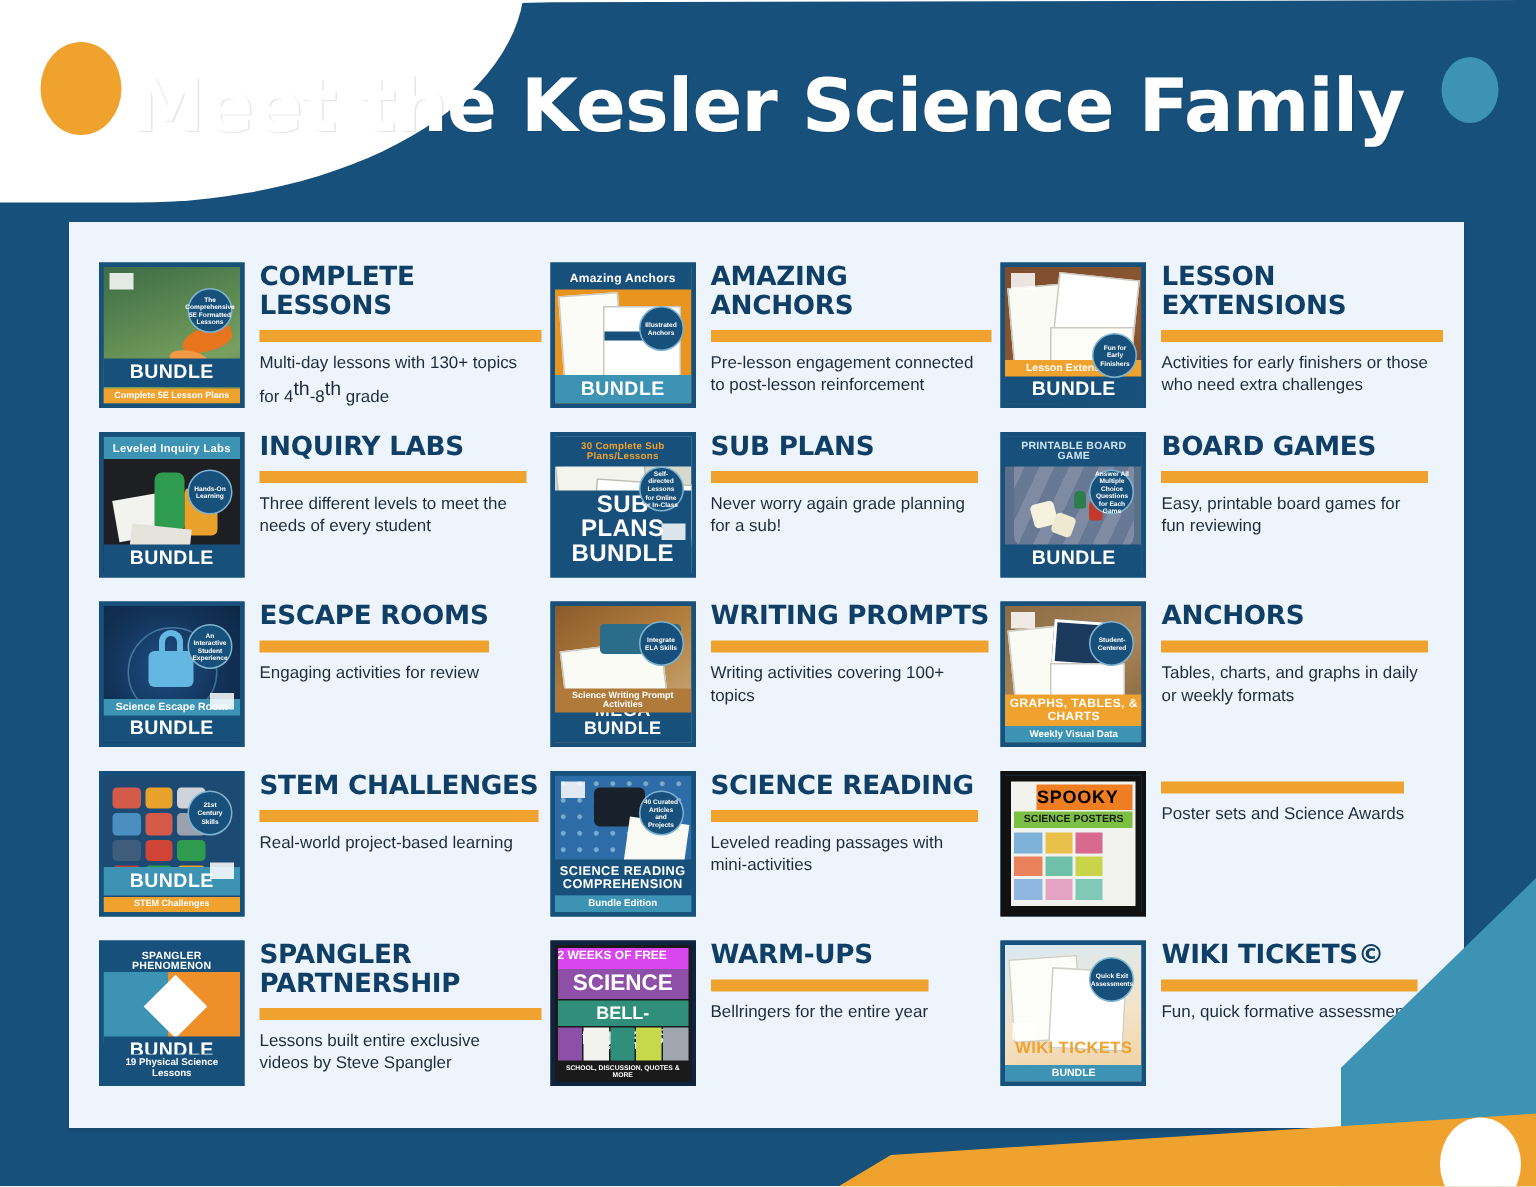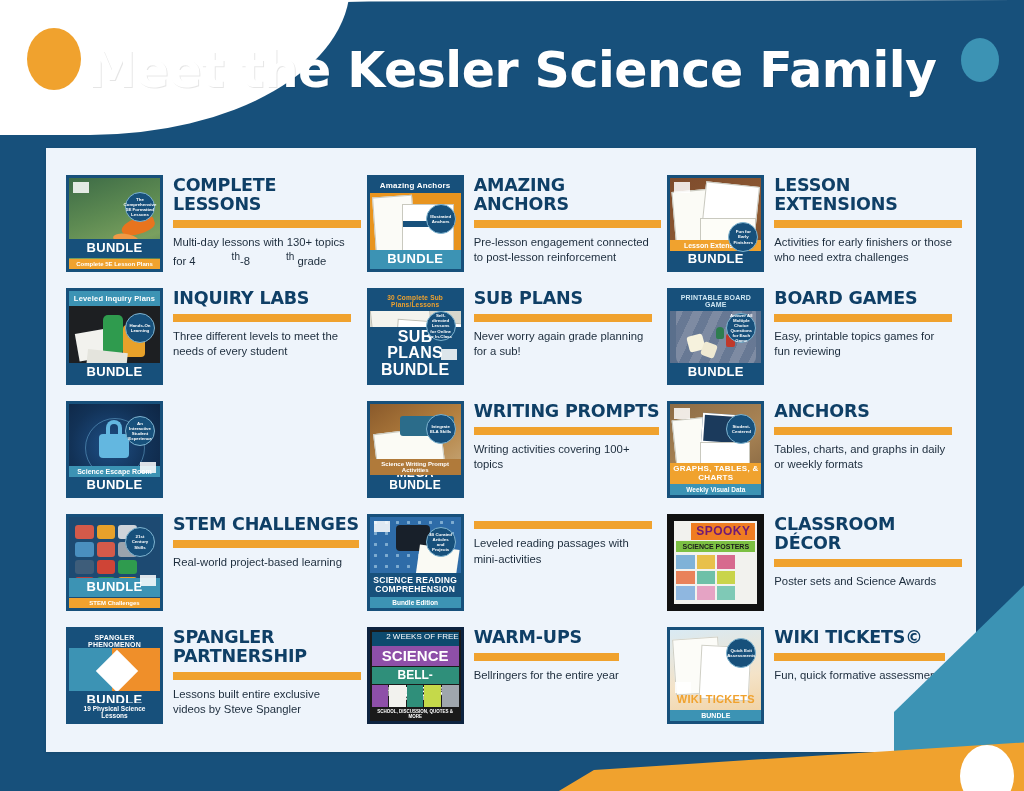--- a/index.html
+++ b/index.html
@@ -184,21 +184,21 @@
     background: #f0a22e;
     margin: 6px 0 7px;
     width: 100%;
   }
   .item-desc {
     color: #1c2c3c;
     font-size: 11.3px;
     line-height: 1.38;
     max-width: 178px;
   }
-  .item-desc sup { font-size: 10px; vertical-align: super; margin-left: 36px; }
+  .item-desc sup { font-size: 13px; vertical-align: super; }
 
   
   .art-anemone { background: linear-gradient(160deg,#3d6b46 0%,#5d8a52 40%,#7aa05f 70%,#4a7350 100%); }
   .art-anemone .fish {
     position:absolute; left:52px; top:40px; width:34px; height:16px;
     background:#e8741e; border-radius:60% 40% 45% 55%; transform:rotate(-18deg);
   }
   .art-anemone .fish2 {
     position:absolute; left:44px; top:56px; width:26px; height:11px;
     background:#f09a45; border-radius:55% 45% 50% 50%; transform:rotate(12deg);
@@ -240,43 +240,43 @@
   .art-writing { background:linear-gradient(145deg,#8a5a2b,#b4803f 45%,#cbb48c 100%); }
   .art-writing .w1{position:absolute;left:6px;top:26px;width:68px;height:52px;background:#fbfbf5;border:1px solid #c9c9bf;transform:rotate(-7deg);}
   .art-writing .w2{position:absolute;left:30px;top:12px;width:54px;height:20px;background:#2b6c8a;border-radius:3px;}
   .art-reading { background:#2e6ca8; }
   .art-reading .grid{position:absolute;inset:0;
     background-image:radial-gradient(circle,#bfe0f2 1.4px,transparent 1.6px);
     background-size:11px 11px; opacity:.55;}
   .art-reading .cam{position:absolute;left:26px;top:8px;width:34px;height:26px;background:#18202a;border-radius:4px;}
   .art-reading .doc{position:absolute;right:4px;top:30px;width:40px;height:40px;background:#fafaf4;transform:rotate(8deg);}
   .art-warm { background:#1a1a1a; }
-  .art-warm .wk{position:absolute;left:2px;top:2px;right:2px;height:14px;background:#0c4a6e;color:#fff;font-size:8px;font-weight:400;text-align:right;}
+  .art-warm .wk{position:absolute;left:2px;top:2px;right:2px;height:14px;background:#d946ef;color:#fff;font-size:8px;font-weight:700;text-align:left;}
   .art-warm .sci{position:absolute;left:2px;top:16px;right:2px;height:20px;background:#8e4fa8;}
   .art-warm .bell{position:absolute;left:2px;top:37px;right:2px;height:17px;background:#2f8f7a;}
   .art-warm .tiles{position:absolute;left:2px;bottom:10px;right:2px;height:26px;display:grid;grid-template-columns:repeat(5,1fr);gap:1px;}
   .art-lesson { background:linear-gradient(150deg,#7b4a2c,#a1estate 0,#8e5a33 60%,#6e4326 100%); }
   .art-lesson .l1{position:absolute;left:4px;top:12px;width:46px;height:60px;background:#fbfbf6;border:1px solid #c9c9bf;transform:rotate(-5deg);}
   .art-lesson .l2{position:absolute;left:34px;top:6px;width:54px;height:40px;background:#ffffff;border:1px solid #c9c9bf;transform:rotate(6deg);}
   .art-lesson .l3{position:absolute;left:30px;top:40px;width:56px;height:34px;background:#fdfdf8;border:1px solid #c9c9bf;}
   .art-board { background:#5a6f8c; }
   .art-board .path{position:absolute;left:6px;top:14px;width:80px;height:60px;
     background:repeating-linear-gradient(115deg,#8792a8 0 9px,#6b7b96 9px 18px);border-radius:8px;opacity:.8;}
   .art-board .die1{position:absolute;left:18px;top:44px;width:16px;height:16px;background:#f6f2dd;border-radius:3px;transform:rotate(-15deg);}
   .art-board .die2{position:absolute;left:32px;top:52px;width:14px;height:14px;background:#efe9d2;border-radius:3px;transform:rotate(20deg);}
   .art-board .pawn{position:absolute;left:56px;top:42px;width:9px;height:14px;background:#c0392b;border-radius:4px 4px 2px 2px;}
   .art-board .pawn2{position:absolute;left:46px;top:36px;width:8px;height:12px;background:#2e7d4f;border-radius:4px 4px 2px 2px;}
   .art-graph { background:linear-gradient(150deg,#8b6b45,#a98455 50%,#7d5f3c 100%); }
   .art-graph .c1{position:absolute;left:4px;top:14px;width:44px;height:48px;background:#fbfbf6;border:1px solid #c9c9bf;transform:rotate(-6deg);}
   .art-graph .c2{position:absolute;left:32px;top:10px;width:40px;height:30px;background:#1b3a5c;border:2px solid #fff;transform:rotate(4deg);}
   .art-graph .c3{position:absolute;left:30px;top:38px;width:50px;height:32px;background:#ffffff;border:1px solid #c9c9bf;}
   .art-decor { background:#111111; }
   .art-decor .inner{position:absolute;left:4px;top:4px;right:4px;bottom:4px;background:#f2f2ee;}
-  .art-decor .spooky{position:absolute;left:6px;top:6px;right:6px;height:17px;background:#ef7d22;color:#701a75;
-    font-size:12px;font-weight:700;text-align:center;line-height:17px;letter-spacing:.5px;margin-left:15px;}
+  .art-decor .spooky{position:absolute;left:6px;top:6px;right:6px;height:17px;background:#ef7d22;color:#000000;
+    font-size:12px;font-weight:700;line-height:17px;letter-spacing:.5px;margin-left:15px;}
   .art-decor .sub{position:absolute;left:6px;top:24px;right:6px;height:11px;background:#7cc043;color:#1a1a1a;
     font-size:7px;font-weight:700;text-align:center;line-height:11px;}
   .art-decor .tiles{position:absolute;left:6px;top:38px;right:6px;bottom:8px;display:grid;
     grid-template-columns:repeat(4,1fr);grid-template-rows:repeat(3,1fr);gap:2px;}
   .art-wiki { background:linear-gradient(170deg,#d9eaf4 0%,#f4e3c8 55%,#f0cf9d 100%); }
   .art-wiki .w1{position:absolute;left:4px;top:8px;width:46px;height:56px;background:#fcfcf8;border:1px solid #cfcfc5;transform:rotate(-4deg);}
   .art-wiki .w2{position:absolute;left:30px;top:16px;width:50px;height:54px;background:#ffffff;border:1px solid #cfcfc5;transform:rotate(3deg);}
 </style>
 </head>
 <body>
@@ -350,21 +350,21 @@
       </div>
 
       <div class="item">
         <div class="thumb">
           <div class="art art-inquiry">
             <div class="b3"></div>
               <div class="b1"></div>
               <div class="b2"></div>
               <div class="b4"></div>
           </div>
-          <div class="topbar" style="background:#3c93b4;color:#fff;font-size:7.5px;padding:3px 0">Leveled Inquiry Plans</div>
+          <div class="topbar" style="background:#3c93b4;color:#fff;font-size:7.5px;padding:3px 0">Leveled Inquiry Labs</div>
           <div class="badge" style="top:22px">Hands-On Learning</div>
           <div class="cap">BUNDLE</div>
         </div>
         <div class="txt">
           <div class="item-title">INQUIRY LABS</div>
           <div class="rule"></div>
           <div class="item-desc">Three different levels to meet the needs of every student</div>
         </div>
       </div>
 
@@ -396,35 +396,40 @@
               <div class="die2"></div>
               <div class="pawn"></div>
           </div>
           <div class="topbar" style="background:#17507b;color:#cfe6f2;font-size:7px;padding:3px 0">PRINTABLE BOARD GAME</div>
           <div class="badge" style="top:22px">Answer All Multiple Choice Questions for Each Game</div>
           <div class="cap">BUNDLE</div>
         </div>
         <div class="txt">
           <div class="item-title">BOARD GAMES</div>
           <div class="rule"></div>
-          <div class="item-desc">Easy, printable topics games for fun reviewing</div>
+          <div class="item-desc">Easy, printable board games for fun reviewing</div>
         </div>
       </div>
 
       <div class="item">
         <div class="thumb">
           <div class="art art-escape">
             <div class="ring"></div>
               <div class="shackle"></div>
               <div class="lock"></div>
           </div>
           <div class="badge" style="top:12px">An Interactive Student Experience</div>
           <div class="logo br"></div>
           <div class="subbar teal" style="bottom:18px;font-size:7px">Science Escape Room</div>
           <div class="cap">BUNDLE</div>
+        </div>
+        <div class="txt">
+          <div class="item-title">ESCAPE ROOMS</div>
+          <div class="rule"></div>
+          <div class="item-desc">Engaging activities for review</div>
         </div>
       </div>
 
       <div class="item">
         <div class="thumb">
           <div class="art art-writing">
             <div class="w1"></div>
               <div class="w2"></div>
           </div>
           <div class="badge" style="top:10px">Integrate ELA Skills</div>
@@ -493,20 +498,21 @@
             <div class="grid"></div>
               <div class="cam"></div>
               <div class="doc"></div>
           </div>
           <div class="logo"></div>
           <div class="badge" style="top:10px">40 Curated Articles and Projects</div>
           <div class="subbar teal" style="bottom:0;font-size:6.5px">Bundle Edition</div>
           <div class="cap" style="bottom:11px;font-size:8.5px;padding:3px 1px">SCIENCE READING COMPREHENSION</div>
         </div>
         <div class="txt">
+          <div class="item-title">SCIENCE READING</div>
           <div class="rule"></div>
           <div class="item-desc">Leveled reading passages with mini-activities</div>
         </div>
       </div>
 
       <div class="item">
         <div class="thumb" style="border-color:#111">
           <div class="art art-decor">
             <div class="inner"></div>
             <div class="spooky">SPOOKY</div>
@@ -521,21 +527,20 @@
                 <i style="background:#c9d44a"></i>
                 <i style="background:#f2f2ee"></i>
               <i style="background:#8fb7e0"></i>
                 <i style="background:#e5a3c4"></i>
                 <i style="background:#7fc9b6"></i>
                 <i style="background:#f2f2ee"></i>
             </div>
           </div>
         </div>
         <div class="txt">
-          <div class="item-title">CLASSROOM DÉCOR</div>
           <div class="rule"></div>
           <div class="item-desc">Poster sets and Science Awards</div>
         </div>
       </div>
 
       <div class="item">
         <div class="thumb">
           <div class="art art-spangler">
             <div class="left"></div>
               <div class="right"></div>

